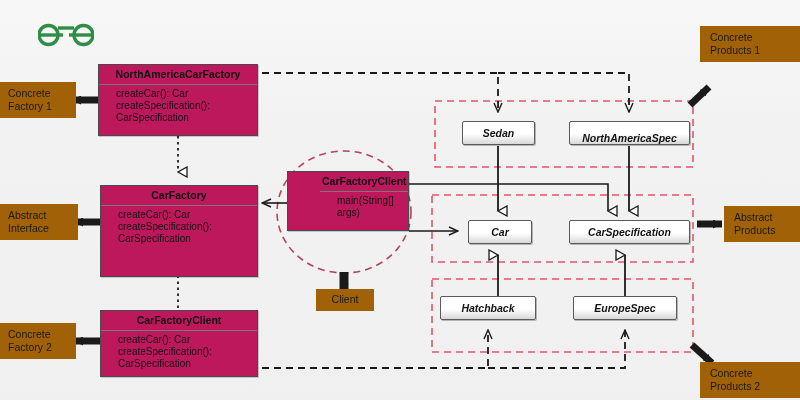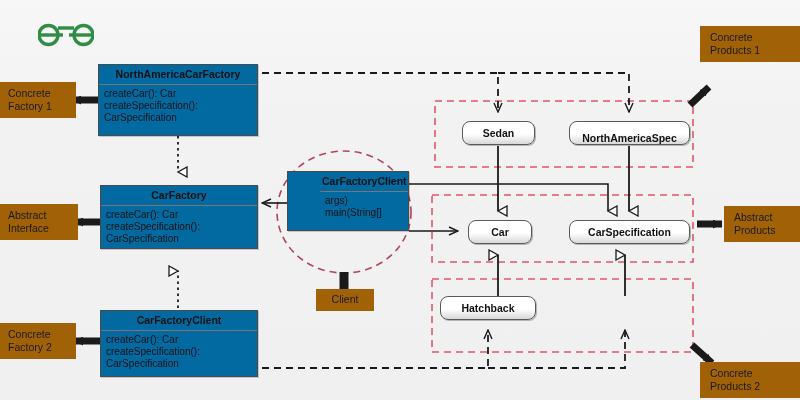--- a/index.html
+++ b/index.html
@@ -43,59 +43,61 @@
   
   .logo {
     position: absolute;
     left: 38px; top: 18px;
     width: 56px; height: 34px;
   }
 
   
   .uml {
     position: absolute;
-    background: #0369a1;
+    background: #be185d;
     border: 1.4px solid #4a4a4a;
     box-sizing: border-box;
     box-shadow: 1px 1px 0 rgba(0,0,0,0.18);
   }
   .uml .uml-name {
     text-align: center;
     font-size: 10.5px;
     font-weight: bold;
     color: #111;
     padding: 4px 2px 3px 2px;
     border-bottom: 1.2px solid #777;
     line-height: 1.1;
     white-space: nowrap;
   }
   .uml .uml-ops {
     font-size: 10px;
     color: #111;
     padding: 3px 5px 4px 5px;
     line-height: 1.22;
+    margin-left: 12px;
   }
   .uml .uml-ops div { white-space: nowrap; }
 
   
   .prod {
     position: absolute;
     height: 24px;
     box-sizing: border-box;
     background: linear-gradient(180deg,#ffffff 0%,#ffffff 55%,#d8d8d8 100%);
     border: 1.3px solid #5a5a5a;
-    border-radius: 8px;
+    border-radius: 2px;
     display: flex;
     align-items: center;
     justify-content: center;
     font-size: 10.5px;
     font-weight: bold;
     color: #111;
     box-shadow: 1px 1px 0 rgba(0,0,0,0.25);
     white-space: nowrap;
+    font-style: italic;
   }
 
   
   .callout {
     position: absolute;
     background: #a16207;
     font-size: 10.5px;
     font-weight: normal;
     color: #1a1a1a;
     line-height: 1.25;
@@ -190,63 +192,66 @@
 
   <div class="uml" style="left:98px; top:64px; width:160px; height:72px;">
     <div class="uml-name">NorthAmericaCarFactory</div>
     <div class="uml-ops">
       <div>createCar(): Car</div>
       <div>createSpecification():</div>
       <div>CarSpecification</div>
     </div>
   </div>
 
-  <div class="uml" style="left:100px; top:185px; width:158px; height:64px;">
+  <div class="uml" style="left:100px; top:185px; width:158px; height:92px;">
     <div class="uml-name">CarFactory</div>
     <div class="uml-ops">
       <div>createCar(): Car</div>
       <div>createSpecification():</div>
       <div>CarSpecification</div>
     </div>
   </div>
 
   <div class="uml" style="left:100px; top:310px; width:158px; height:67px;">
     <div class="uml-name">CarFactoryClient</div>
     <div class="uml-ops">
       <div>createCar(): Car</div>
       <div>createSpecification():</div>
       <div>CarSpecification</div>
     </div>
   </div>
 
   <div class="uml" style="left:287px; top:171px; width:122px; height:60px;padding-left:32px;">
     <div class="uml-name">CarFactoryClient</div>
     <div class="uml-ops">
+      <div>main(String[]</div>
       <div>args)</div>
-      <div>main(String[]</div>
     </div>
   </div>
 
   <div class="prod" style="left:462px; top:121px; width:73px;">
     <span>Sedan</span>
   </div>
   <div class="prod" style="left:569px; top:121px; width:121px;align-items:flex-end;">
     <span>NorthAmericaSpec</span>
   </div>
 
   <div class="prod" style="left:468px; top:220px; width:64px;">
     <span>Car</span>
   </div>
   <div class="prod" style="left:569px; top:220px; width:121px;">
     <span>CarSpecification</span>
   </div>
 
   <div class="prod" style="left:440px; top:296px; width:96px;">
     <span>Hatchback</span>
   </div>
+  <div class="prod" style="left:573px; top:296px; width:104px;">
+    <span>EuropeSpec</span>
+  </div>
 
   <div class="callout left" style="left:0px; top:82px; width:76px; height:36px; white-space:pre-line;">Concrete
 Factory 1</div>
 
   <div class="callout left" style="left:0px; top:204px; width:78px; height:36px; white-space:pre-line;">Abstract
 Interface</div>
 
   <div class="callout left" style="left:0px; top:323px; width:76px; height:36px; white-space:pre-line;">Concrete
 Factory 2</div>
 

